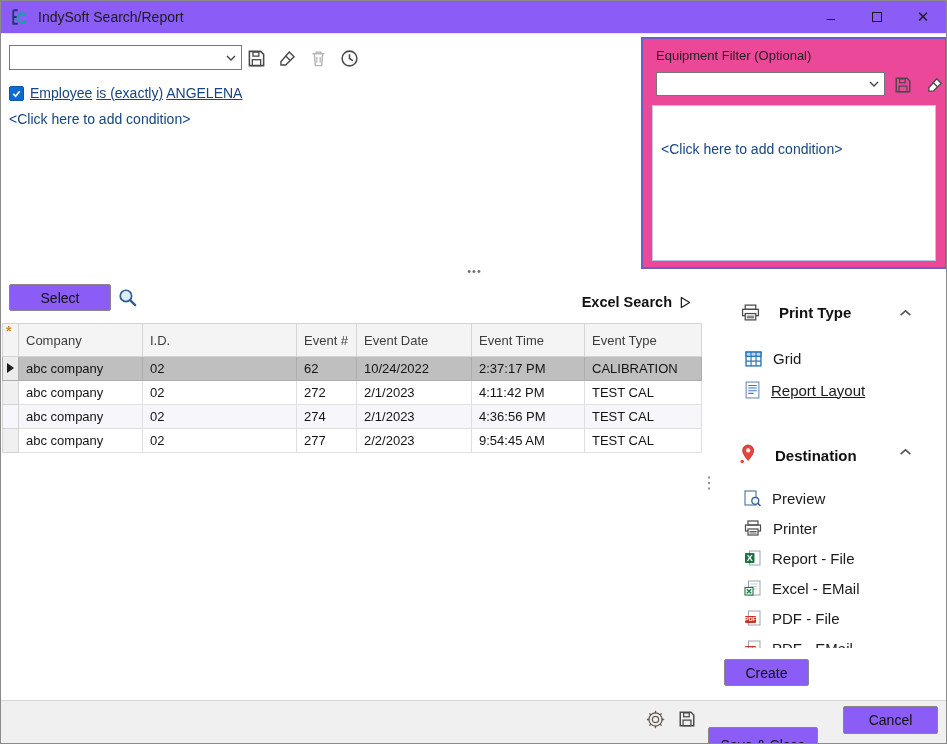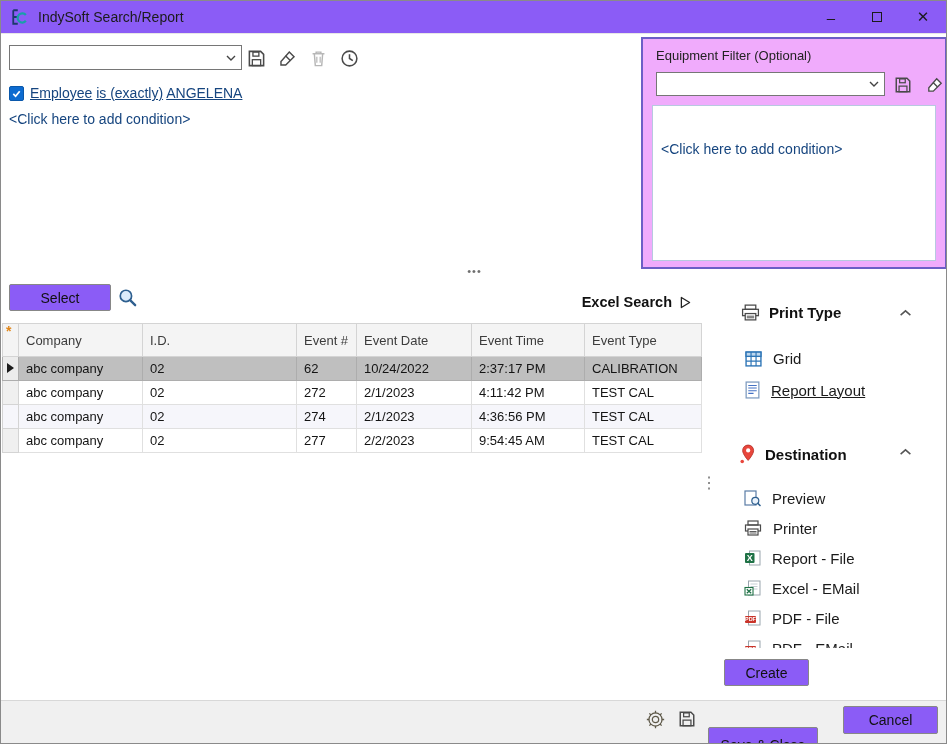--- a/index.html
+++ b/index.html
@@ -20,21 +20,21 @@
   .combo-input{flex:1;min-width:0;border:none;outline:none;height:100%;padding:0 6px;font-size:13px;font-family:inherit;background:transparent;}
   .combo-arrow{width:20px;height:100%;display:flex;align-items:center;justify-content:center;}
   .tbtn{position:absolute;width:20px;height:20px;display:inline-flex;align-items:center;justify-content:center;}
 
   
   .cond-line{position:absolute;display:flex;align-items:center;gap:6px;font-size:14px;white-space:nowrap;}
   .chk{width:15px;height:15px;background:#0d6bd0;border:1px solid #0a58ab;border-radius:2px;display:inline-flex;align-items:center;justify-content:center;flex:0 0 auto;}
   .link{color:#16457f;text-decoration:underline;cursor:pointer;}
   .addcond{position:absolute;color:#16457f;font-size:14px;white-space:nowrap;cursor:pointer;}
 
-  .eq-panel{position:absolute;left:640px;top:36px;width:306px;height:232px;border:2px solid #6c5ec6;background:#f0abfc;}
+  .eq-panel{position:absolute;left:640px;top:36px;width:306px;height:232px;border:2px solid #6c5ec6;background:#ec4899;}
   .eq-title{position:absolute;left:13px;top:9px;font-size:13px;color:#222;}
   .cond-box{position:absolute;left:9px;top:66px;width:284px;height:156px;border:1px solid #b7c9e0;background:#fff;}
 
   .splitter-h{position:absolute;left:0;top:264px;width:947px;text-align:center;color:#6e6e6e;font-size:11px;letter-spacing:1px;cursor:row-resize;}
   .splitter-v{position:absolute;left:700px;top:474px;color:#7a7a7a;font-size:16px;line-height:1;cursor:col-resize;}
 
   
   .btn{position:absolute;background:#8b5cf6;border:1px solid #878787;border-radius:2px;font-size:14px;font-family:inherit;color:#111;display:flex;align-items:center;justify-content:center;cursor:default;}
 
   
@@ -44,21 +44,21 @@
   .grid td.num{text-align:left;}
   .grid th.ind-h{padding:0 0 0 3px;vertical-align:top;}
   .grid td.ind{background:#f0f0f0;border:1px solid #d4d4d4;padding:0;text-align:center;}
   .grid tr.sel td{background:#bfbfbf;border-color:#adadad;}
   .grid tr.sel td.ind{background:#ececec;}
   .grid tr.alt td{background:#f6f6fb;}
   .star{color:#e0861a;font-weight:bold;font-size:14px;line-height:12px;}
   .rowptr{display:inline-block;width:0;height:0;border-left:7px solid #1c1c1c;border-top:5px solid transparent;border-bottom:5px solid transparent;}
 
   
-  .sec-h{position:absolute;display:flex;align-items:center;gap:9px;}
+  .sec-h{position:absolute;display:flex;align-items:flex-end;gap:19px;}
   .sec-t{font-weight:bold;font-size:15px;color:#111;}
   .chev{position:absolute;display:inline-flex;}
   .opt{display:flex;align-items:center;gap:11px;font-size:15px;color:#1a1a1a;white-space:nowrap;}
   .opt-abs{position:absolute;}
   .u{text-decoration:underline;}
   .dest-list{position:absolute;left:743px;top:487px;width:198px;height:160px;overflow:hidden;}
   .dest-list .opt{height:20px;margin-bottom:10px;}
   .ic{display:inline-flex;flex:0 0 auto;}
 
   .event-search{position:absolute;left:420px;top:293px;width:270px;display:flex;justify-content:flex-end;align-items:center;gap:8px;font-size:14.5px;font-weight:bold;color:#111;}

